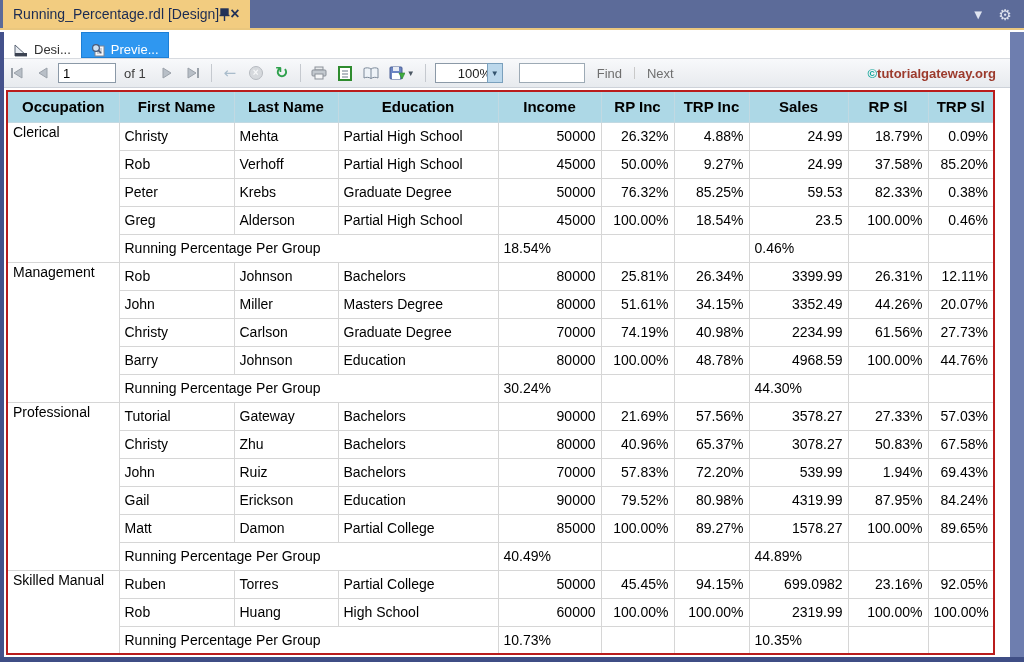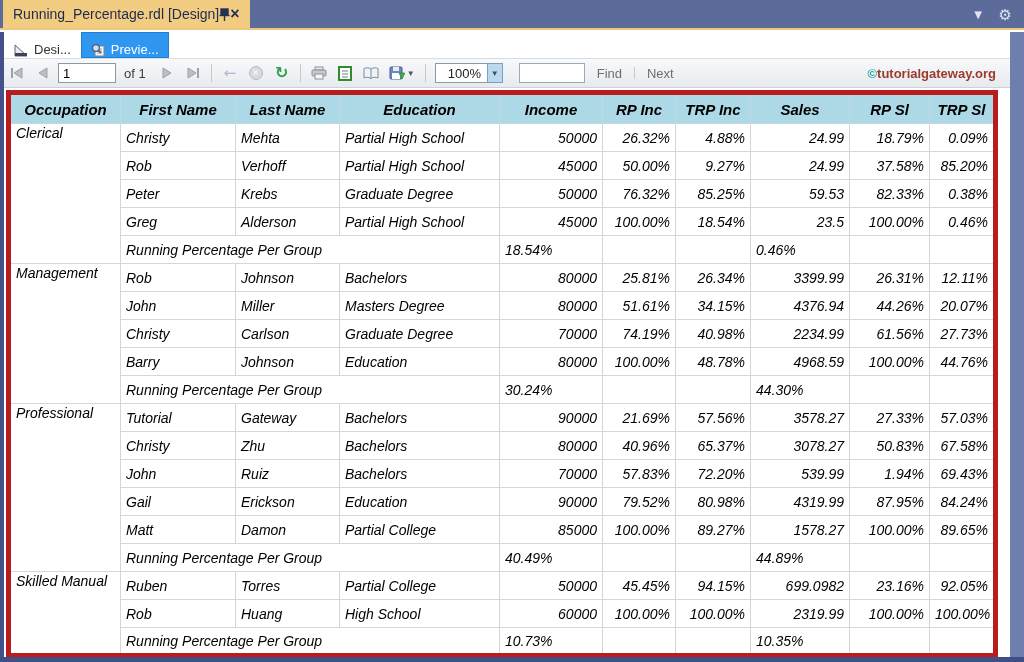--- a/index.html
+++ b/index.html
@@ -51,21 +51,21 @@
   .page-box {
     width:58px; height:20px; border:1px solid #8b99a7; background:#fff;
     font-size:13px; padding:0 4px; font-family:inherit;
   }
   .of-label { margin:0 6px 0 4px; color:#3c3c3c; }
   .zoom-box {
     display:flex; align-items:stretch; height:20px; margin:0 2px;
   }
   .zoom-value {
     width:52px; background:#fff; border:1px solid #8b99a7; border-right:none;
-    font-size:13px; display:flex; align-items:center; padding-left:12px; color:#222;
+    font-size:13px; display:flex; align-items:center; padding-left:22px; color:#222;
   }
   .zoom-drop {
     width:16px; background:#bcd8ec; border:1px solid #7aa0bd;
     display:flex; align-items:center; justify-content:center; font-size:8px; color:#33536e;
   }
   .find-box {
     width:66px; height:20px; border:1px solid #9daab5; background:#fff;
     margin-left:10px; font-family:inherit; font-size:13px; padding:0 4px;
   }
   .link-label { color:#6f6f6f; margin:8px 8px; cursor:default; }
@@ -90,21 +90,21 @@
   }
   table.report th {
     background:var(--header-bg); font-weight:bold; font-size:15px;
     height:31px; text-align:center; border:1px solid #c2d9e2; padding:0 2px;
     overflow:hidden; white-space:nowrap;
   }
   table.report td {
     height:28px; border:1px solid #d6d6d6; padding:1px 5px;
     overflow:hidden; white-space:nowrap; background:#fff;
   }
-  table.report { border:5px solid #b91c1c;font-style:italic; }
+  table.report { border:2px solid #b91c1c; }
   td.occ { vertical-align:top; padding-top:4px; border-right:1px solid #9a9a9a; border-bottom:1px solid #9a9a9a; }
   td.num { text-align:right; }
   td.subtotal { background:var(--subtotal-bg); }
   td.subtotal-label { background:var(--subtotal-bg);margin-left:28px; }
 
   
   .border-left   { position:absolute; left:0; top:32px; bottom:0; width:4px; background:#44518b; z-index:4; }
   .border-right  { position:absolute; right:0; top:32px; bottom:0; width:14px; background:#6e7eaf; z-index:4; }
   .border-bottom { position:absolute; left:0; right:0; bottom:0; height:5px; background:#3f4e85; z-index:4; }
 </style>
@@ -331,21 +331,21 @@
             <td class="num">26.31%</td>
             <td class="num">12.11%</td>
           </tr>
           <tr>
             <td>John</td>
             <td>Miller</td>
             <td>Masters Degree</td>
             <td class="num">80000</td>
             <td class="num">51.61%</td>
             <td class="num">34.15%</td>
-            <td class="num">4376.94</td>
+            <td class="num">3352.49</td>
             <td class="num">44.26%</td>
             <td class="num">20.07%</td>
           </tr>
           <tr>
             <td>Christy</td>
             <td>Carlson</td>
             <td>Graduate Degree</td>
             <td class="num">70000</td>
             <td class="num">74.19%</td>
             <td class="num">40.98%</td>

